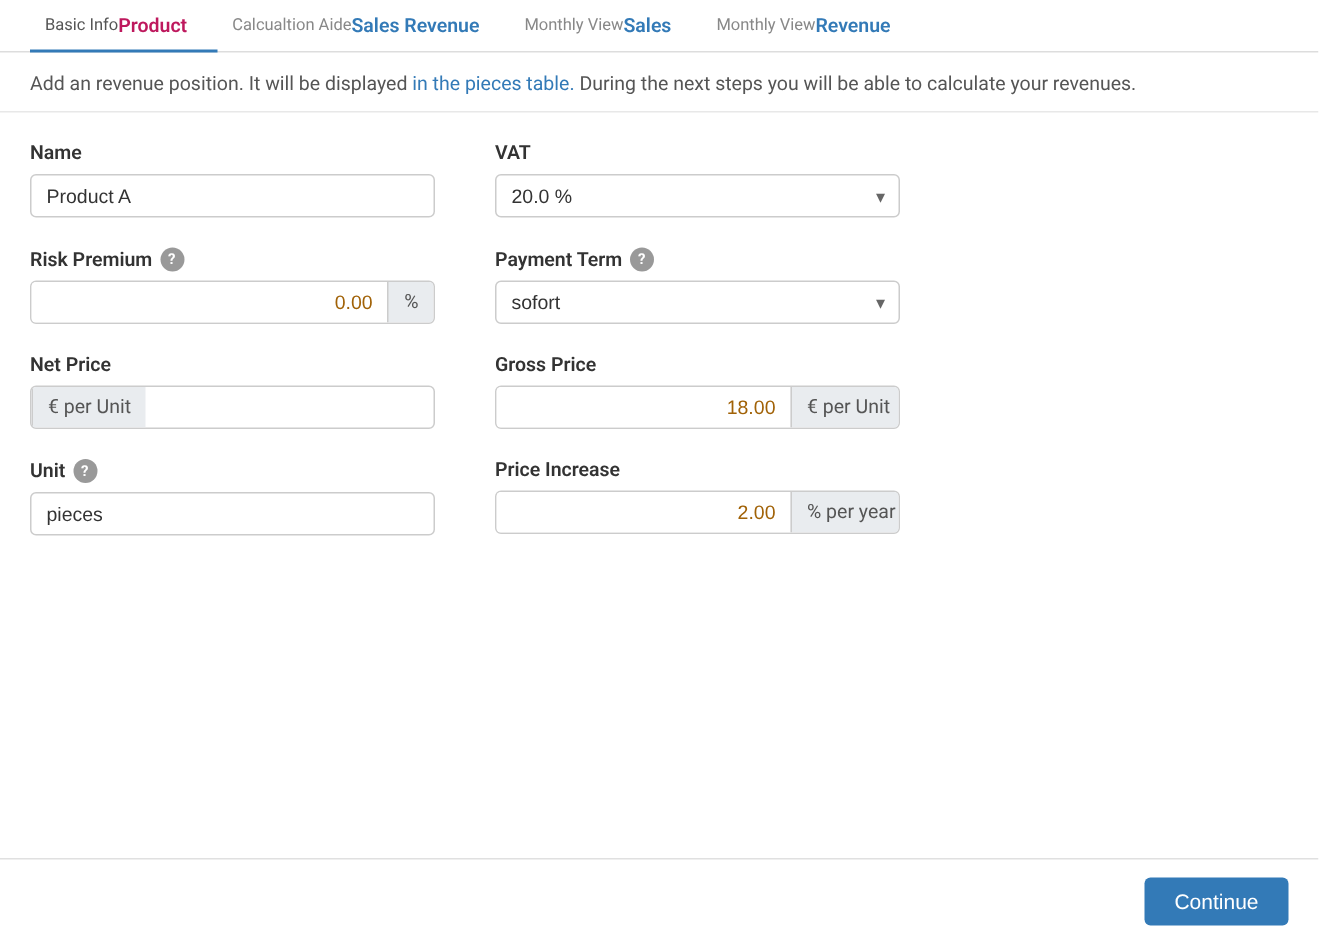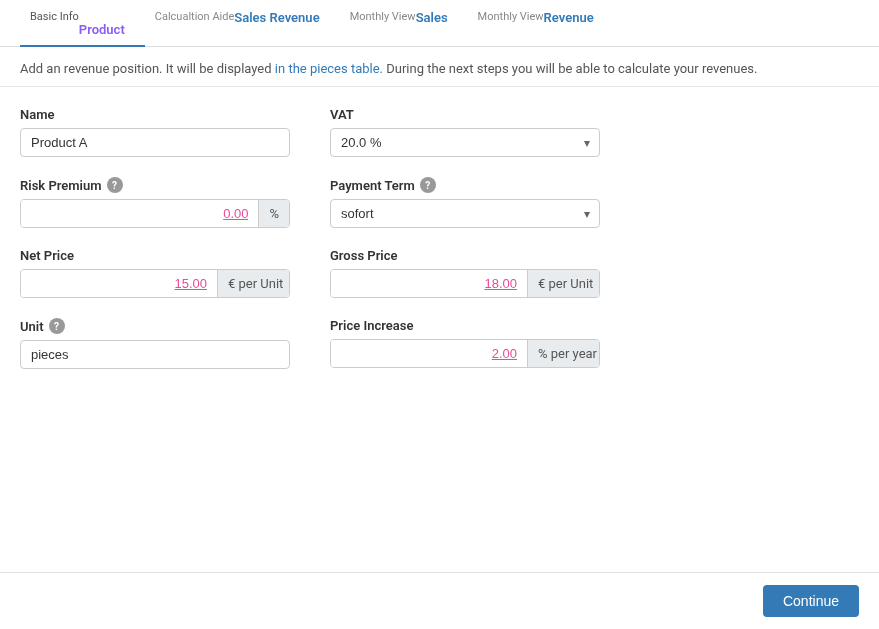--- a/index.html
+++ b/index.html
@@ -42,22 +42,21 @@
       font-size: 11px;
       color: #888;
       margin-bottom: 2px;
     }
     .tab-bottom-label {
       font-size: 13px;
       font-weight: 600;
       color: #337ab7;
     }
     .tab-item.active .tab-bottom-label {
-      color: #8b5cf6;
-      margin-top: 12px;
+      color: #be185d;
     }
     .tab-item.active .tab-top-label {
       color: #555;
     }
     .description-bar {
       padding: 14px 20px 10px 20px;
       font-size: 13px;
       color: #555;
       border-bottom: 1px solid #e8e8e8;
     }
@@ -113,24 +112,23 @@
       display: flex;
       border: 1px solid #ccc;
       border-radius: 4px;
       overflow: hidden;
     }
     .input-with-addon input {
       border: none;
       outline: none;
       padding: 6px 10px;
       font-size: 13px;
-      color: #ec4899;
+      color: #a16207;
       flex: 1;
       text-align: right;
-      text-decoration: underline;
     }
     .addon {
       background: #e9ecef;
       border-left: 1px solid #ccc;
       padding: 6px 10px;
       font-size: 13px;
       color: #555;
       white-space: nowrap;
     }
     .select-wrapper {
@@ -257,21 +255,20 @@
           </select>
           <span class="chevron">▾</span>
         </div>
       </div>
     </div>
 
     <div class="form-row">
       <div class="form-group">
         <label class="form-label">Net Price</label>
         <div class="input-with-addon">
-          <input type="text" value="15.00" style="">
           <span class="addon">€ per Unit</span>
         </div>
       </div>
       <div class="form-group">
         <label class="form-label">Gross Price</label>
         <div class="input-with-addon">
           <input type="text" value="18.00" style="">
           <span class="addon">€ per Unit</span>
         </div>
       </div>

